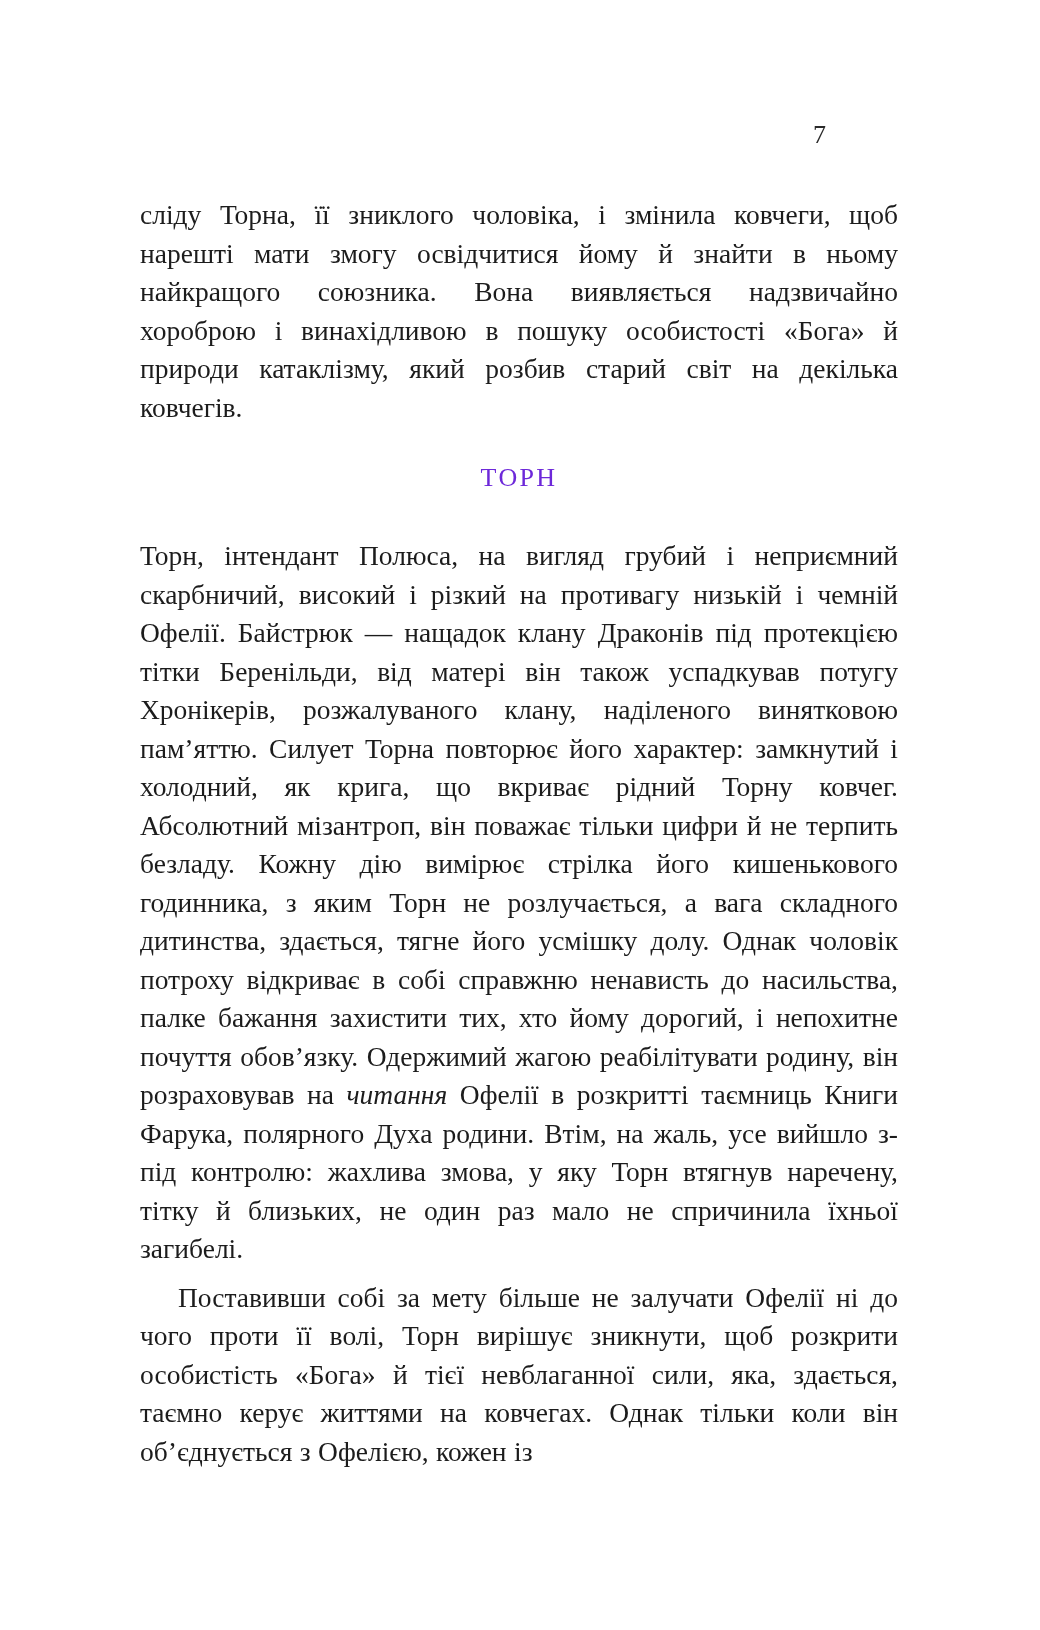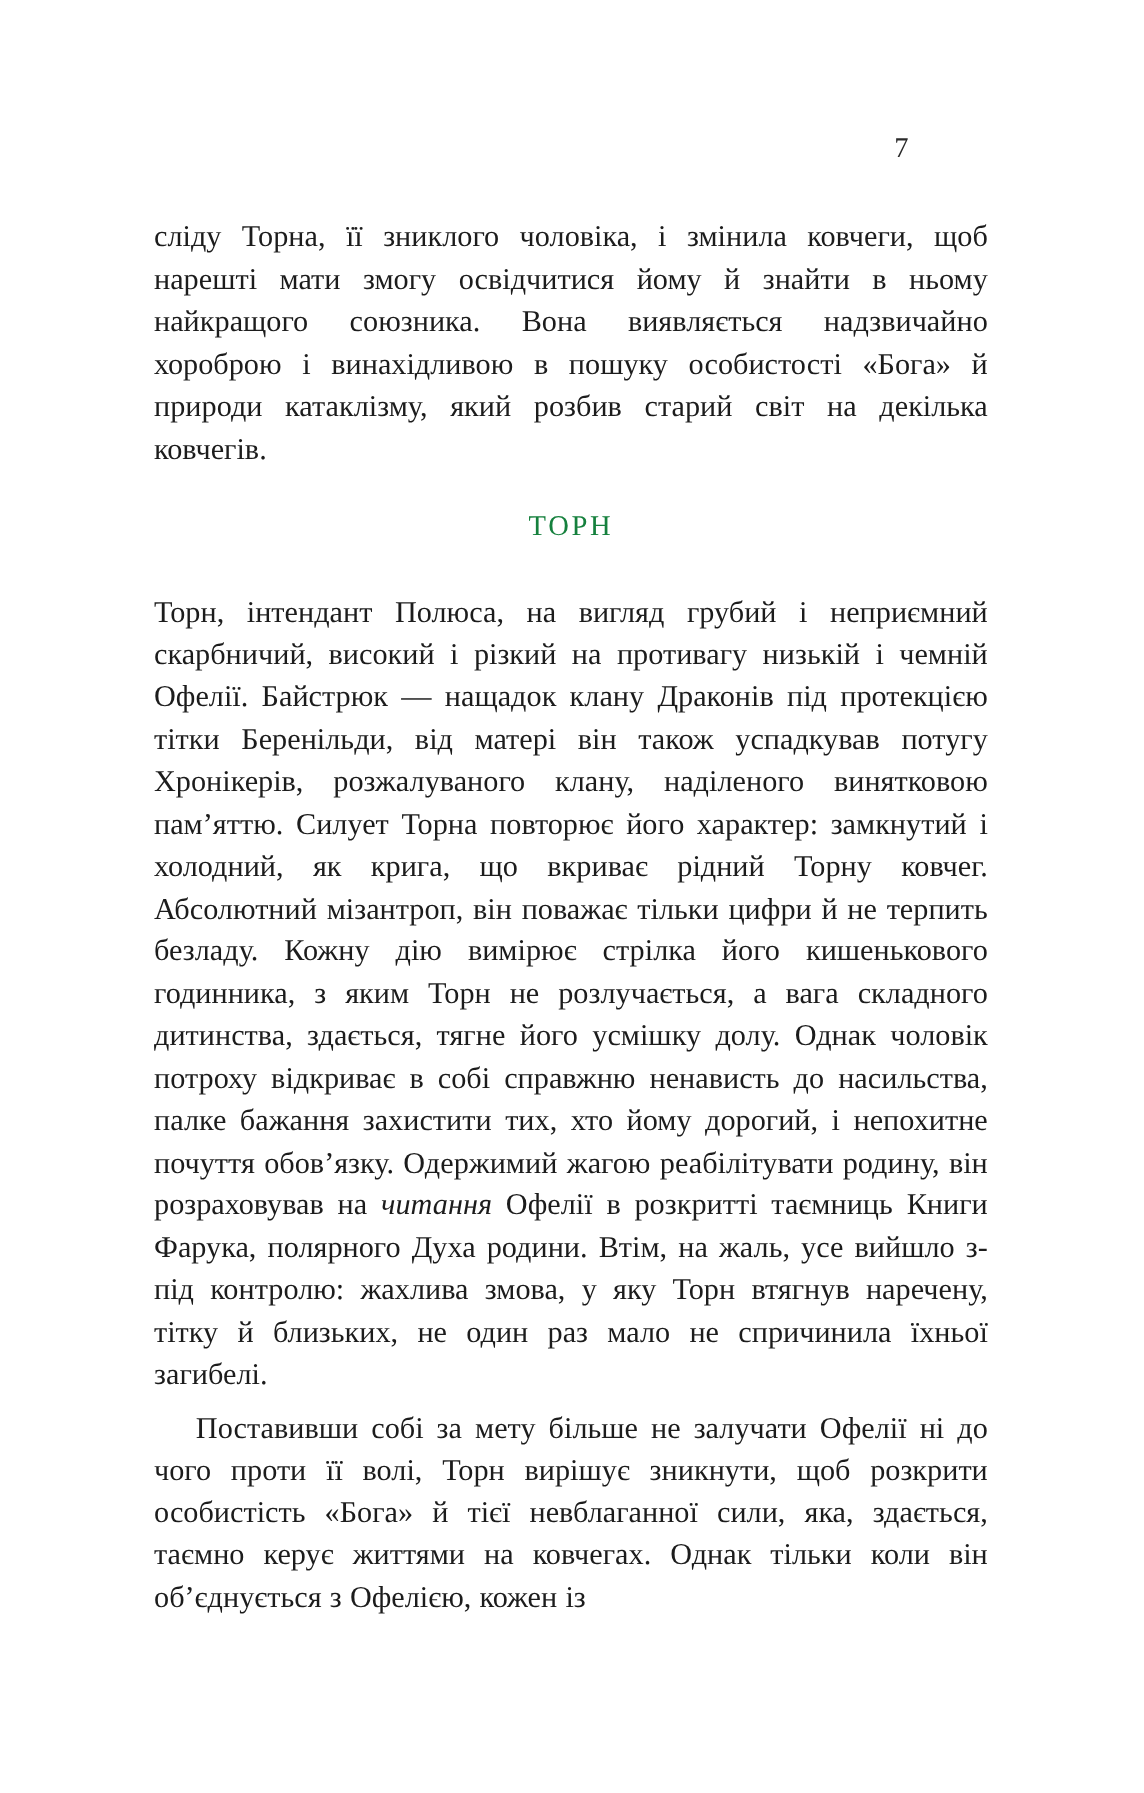--- a/index.html
+++ b/index.html
@@ -35,21 +35,21 @@
     hyphens: auto;
     -webkit-hyphens: auto;
     word-spacing: 0.02em;
   }
   .heading {
     margin: 36px 0 44px 0;
     text-align: center;
     font-size: 26px;
     font-weight: 400;
     letter-spacing: 0.09em;
-    color: #15803d;
+    color: #6d28d9;
   }
   .indent {
     text-indent: 38px;
     font-family: Liberation Serif, serif;
   }
   em.inline-italic {
     font-style: italic;
   }
 </style>
 </head>

